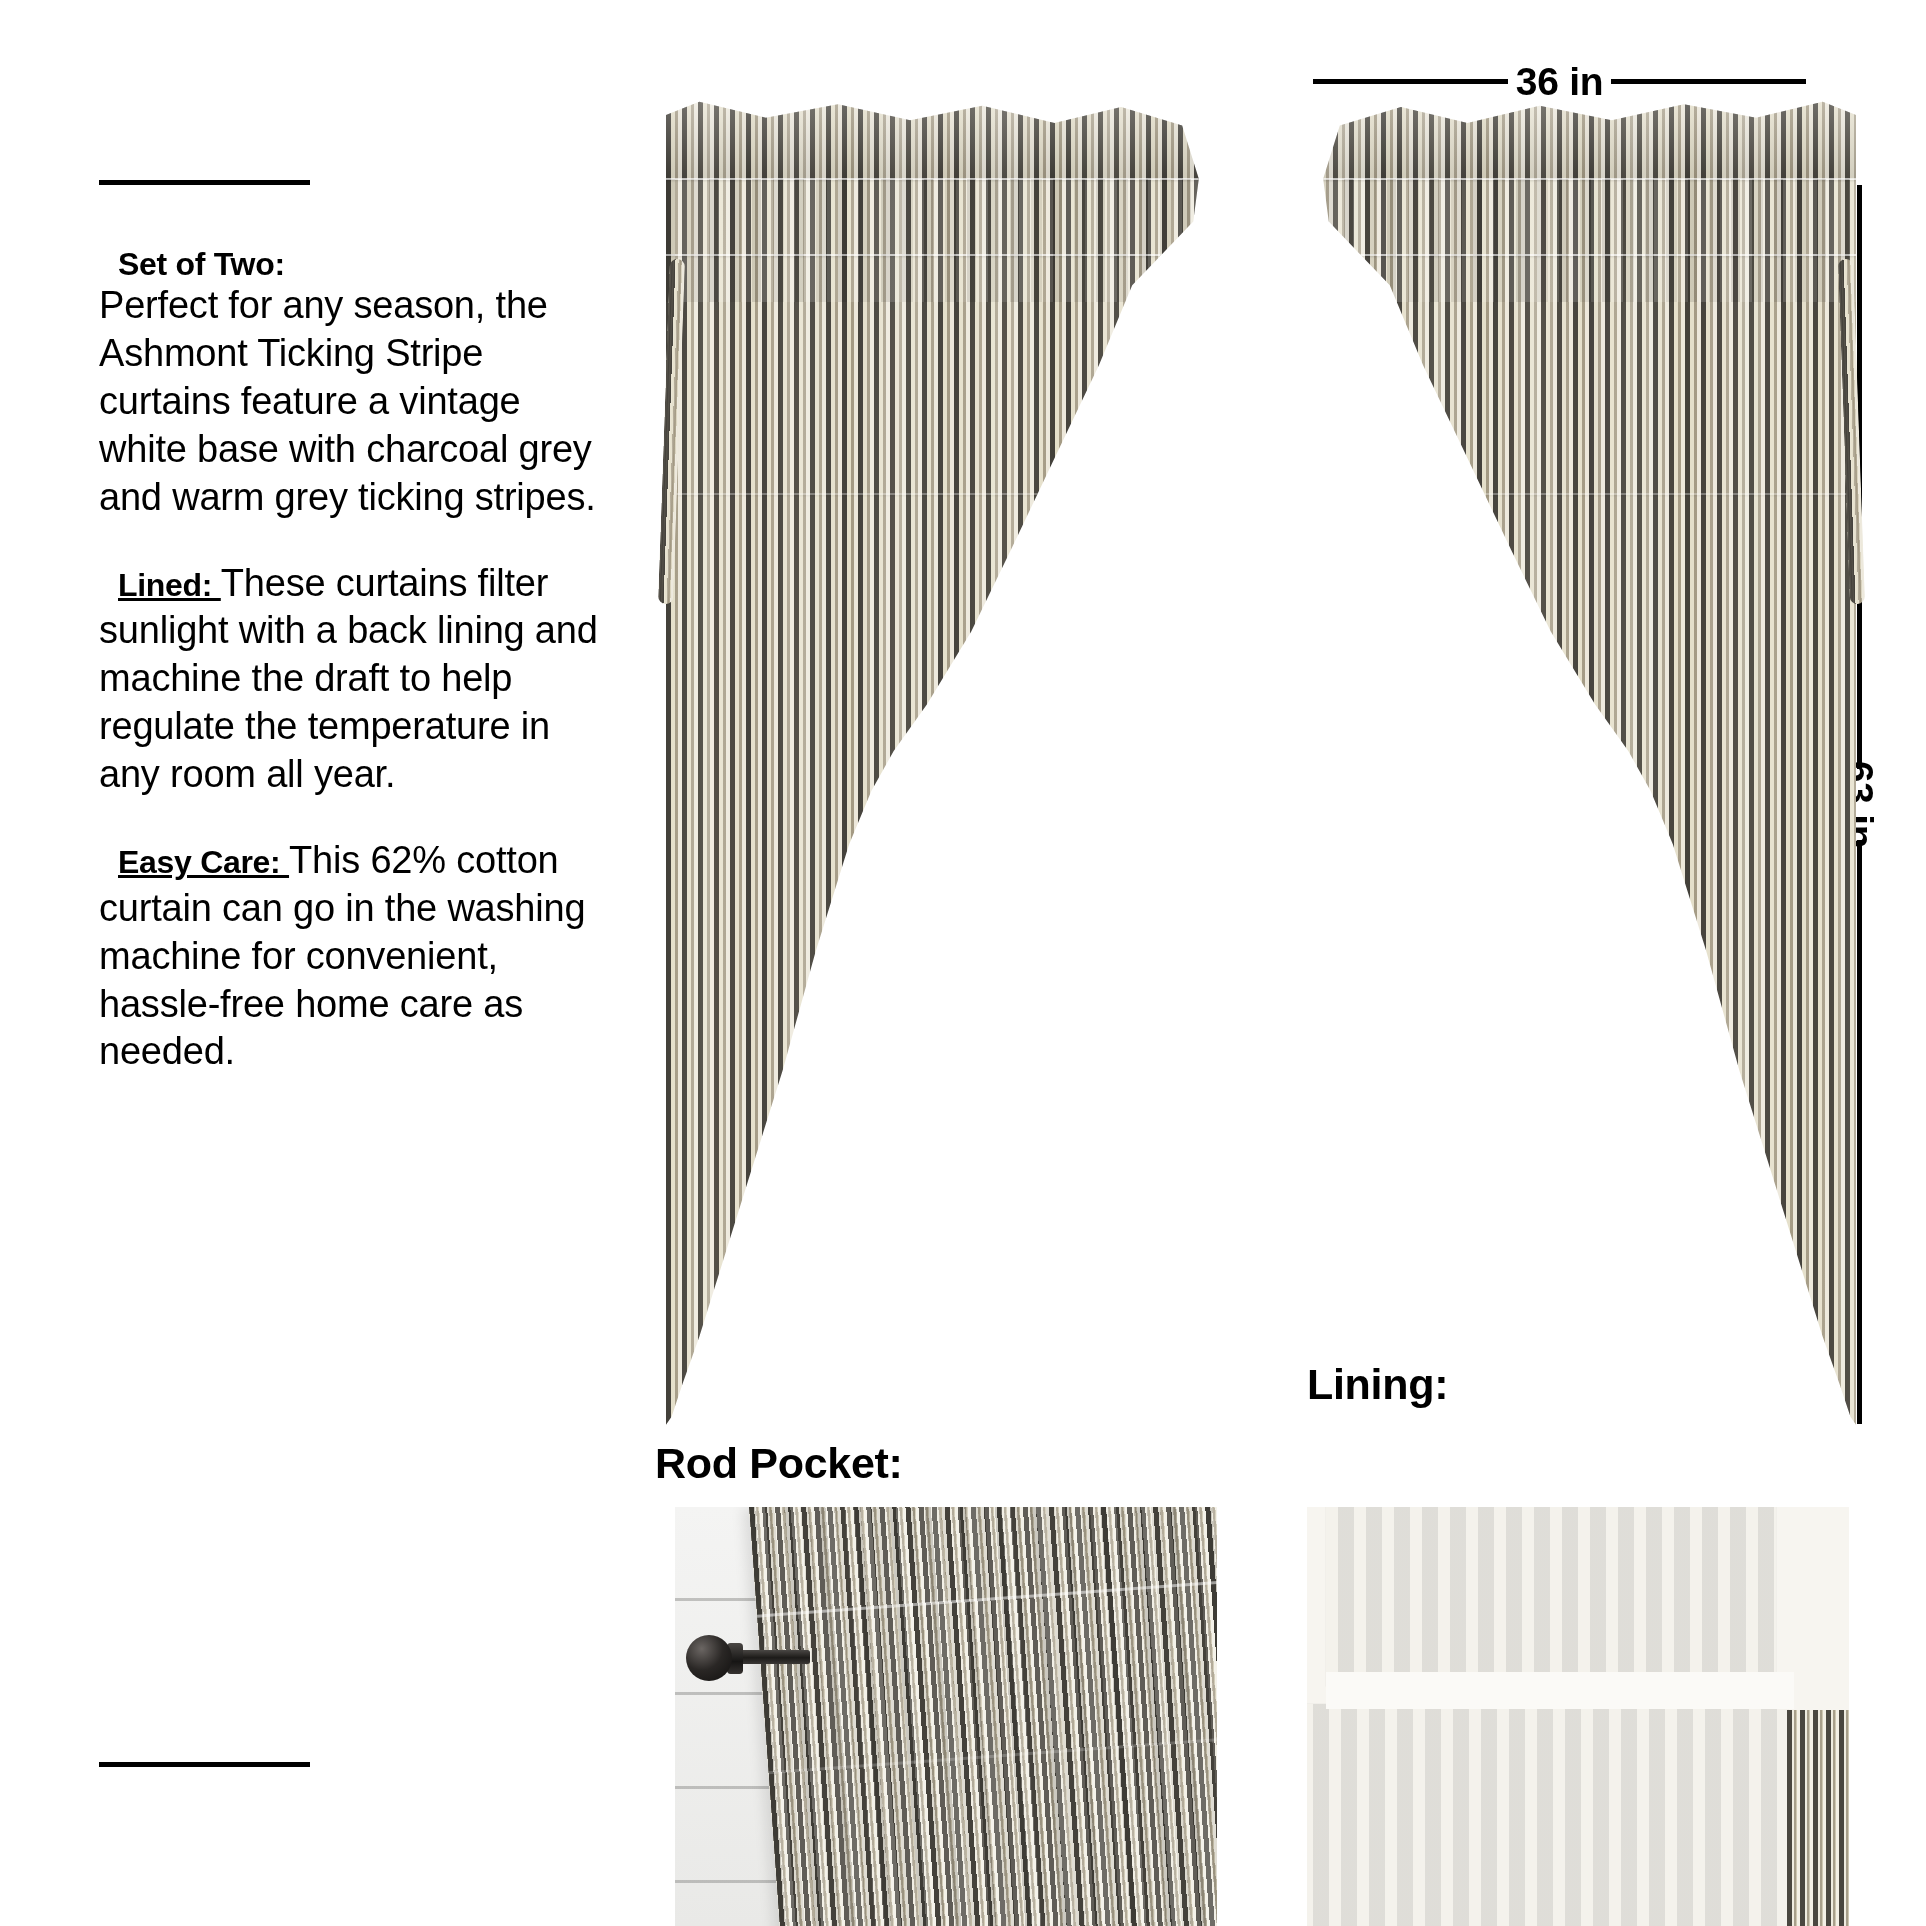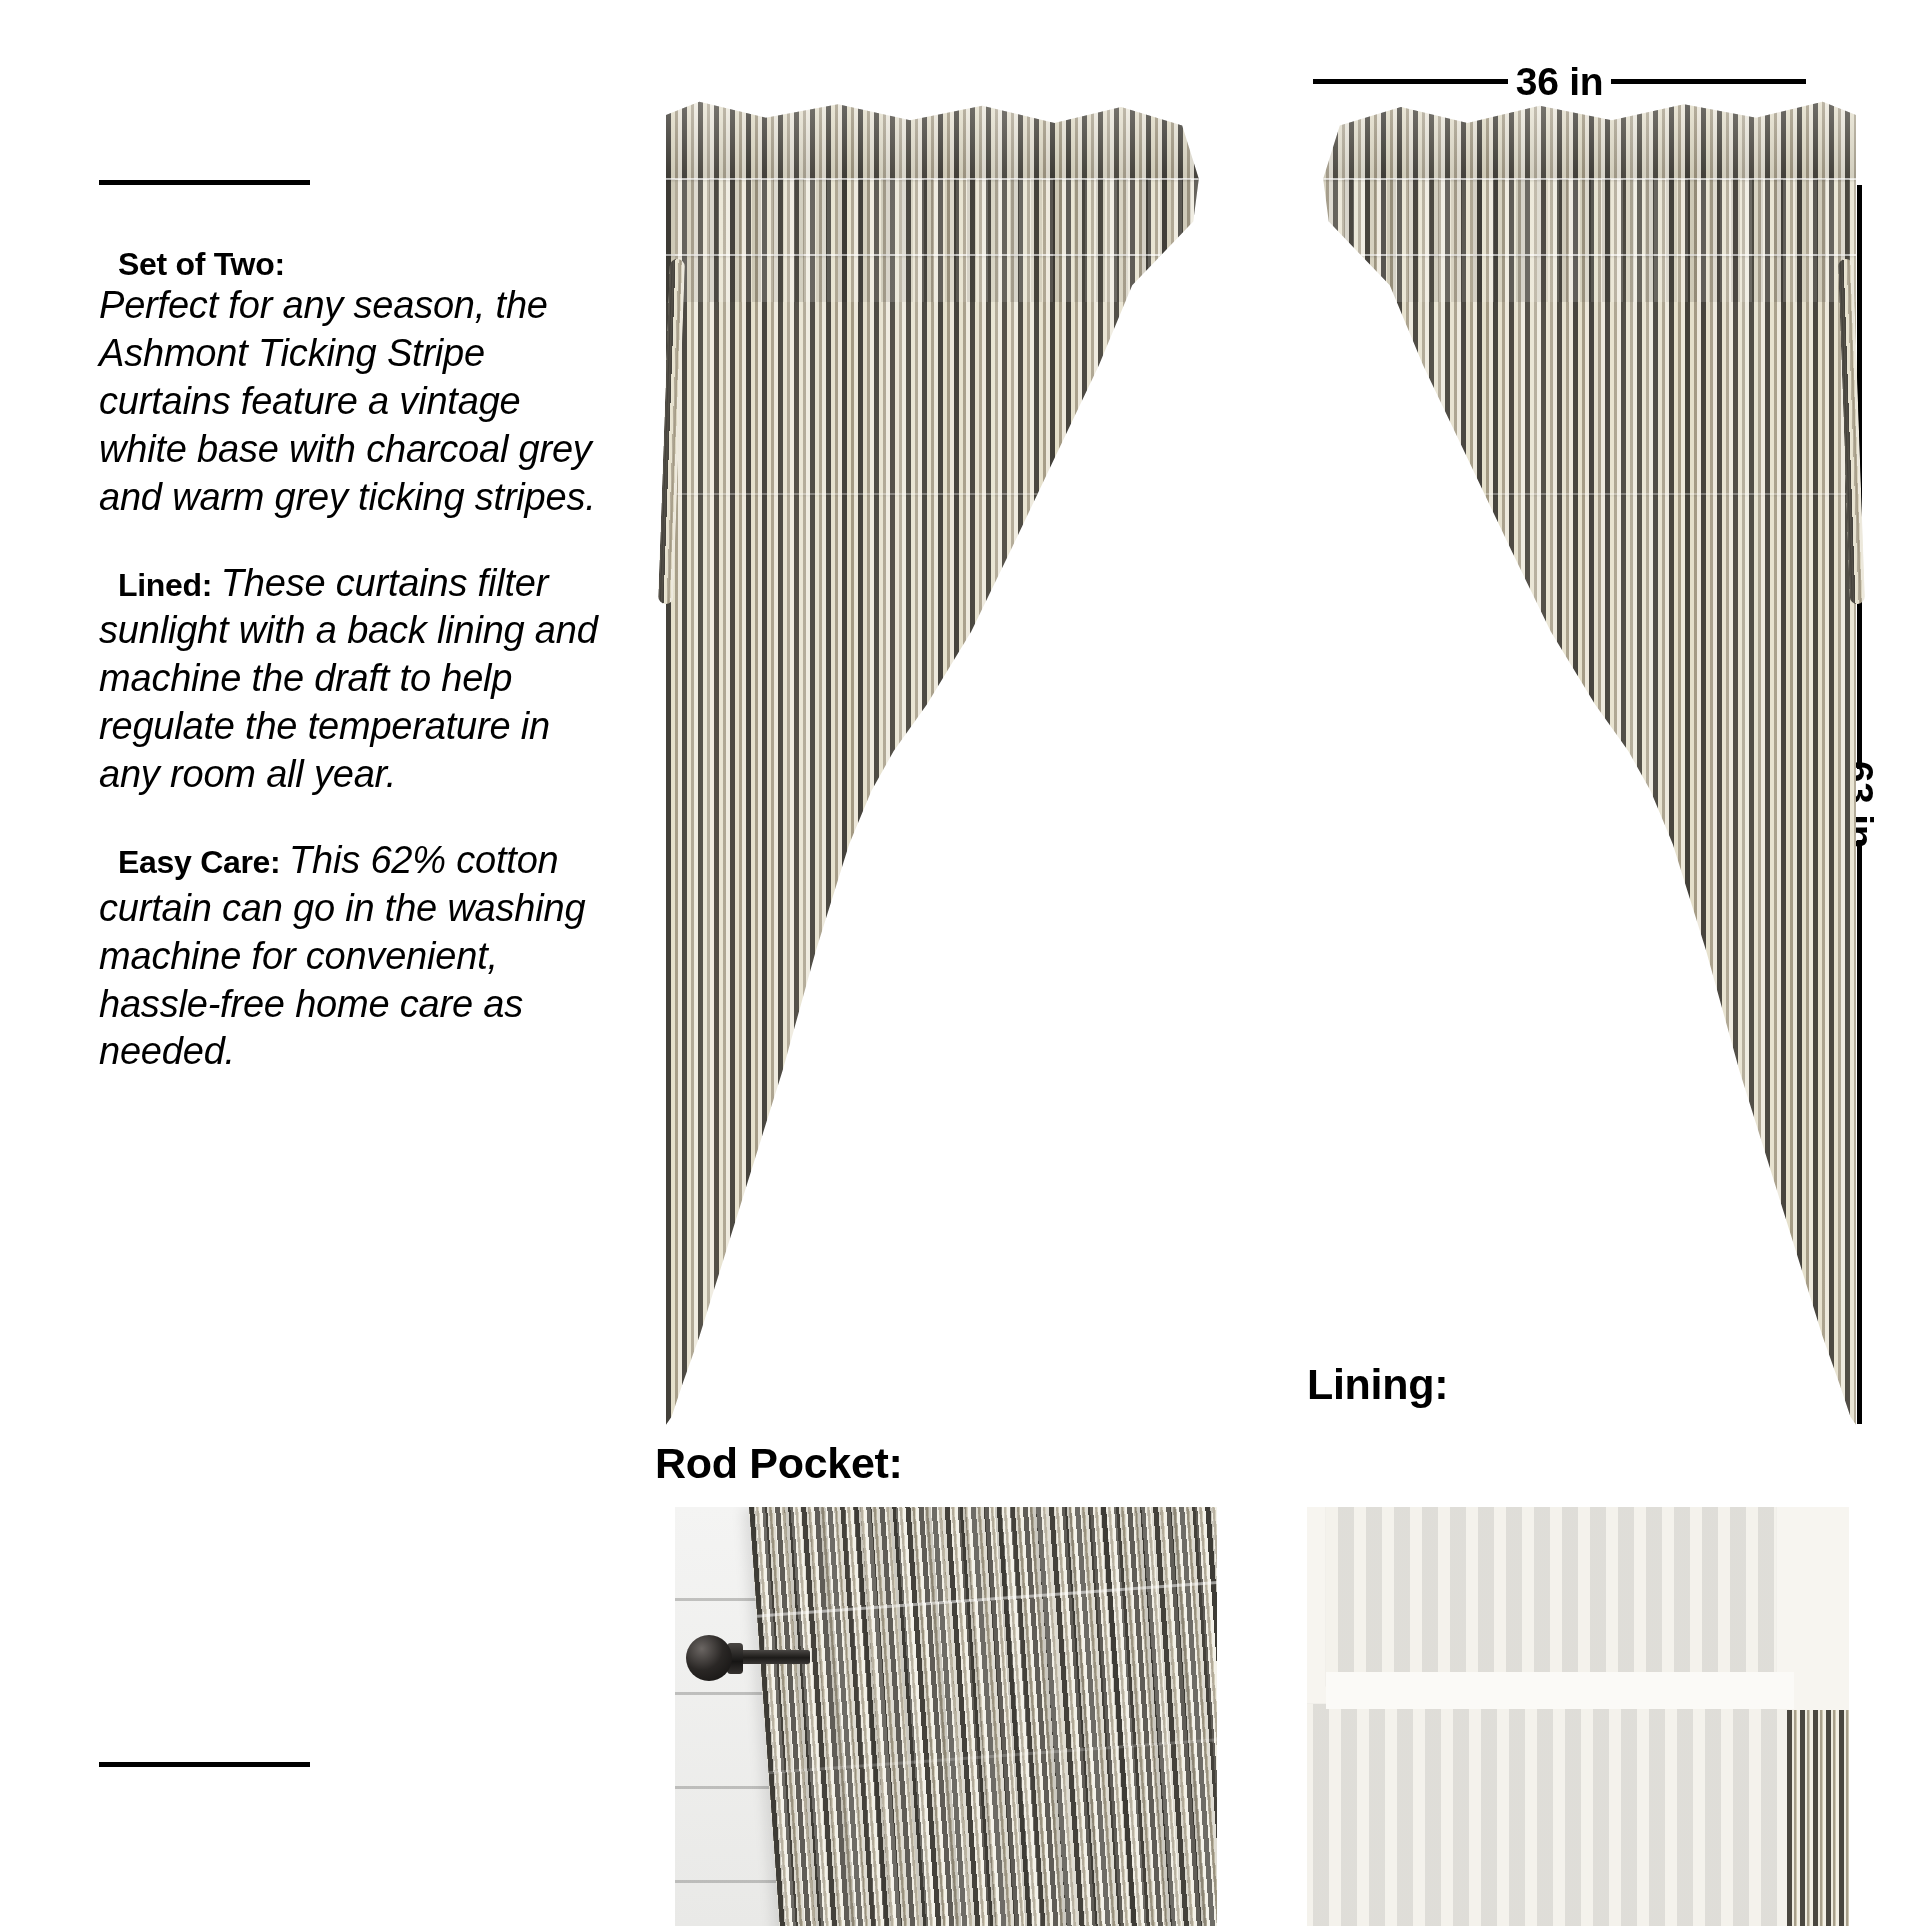--- a/index.html
+++ b/index.html
@@ -8,22 +8,22 @@
 
   
   .rule{position:absolute;background:#000;height:5px;}
   #rule-top{left:99px;top:180px;width:211px;}
   #rule-bottom{left:99px;top:1762px;width:211px;}
 
   #copy{position:absolute;left:99px;top:247px;width:512px;}
   .blk{margin:0 0 38px 0;}
   .blk:last-child{margin-bottom:0;}
   .h{font-weight:700;font-size:32px;line-height:1.10;letter-spacing:-0.3px;display:block;margin-left:19px;}
-  .h.inline{display:inline;}
-  .bodytxt{font-weight:400;font-size:38px;line-height:1.26;letter-spacing:-0.2px;font-style:italic;}
+  .h.inline{display:inline;text-decoration:underline;}
+  .bodytxt{font-weight:400;font-size:38px;line-height:1.26;letter-spacing:-0.2px;}
 
   
   #dim-w{position:absolute;left:1313px;top:62px;width:493px;height:39px;
          display:flex;align-items:center;gap:8px;}
   #dim-w .bar{flex:1;height:5px;background:#000;}
   #dim-w .lbl{font-weight:700;font-size:39px;line-height:1;letter-spacing:-0.3px;white-space:nowrap;}
 
   #dim-h{position:absolute;left:1840px;top:185px;width:39px;height:1239px;
          display:flex;flex-direction:column;align-items:center;gap:16px;}
   #dim-h .bar{flex:1;width:5px;background:#000;}

